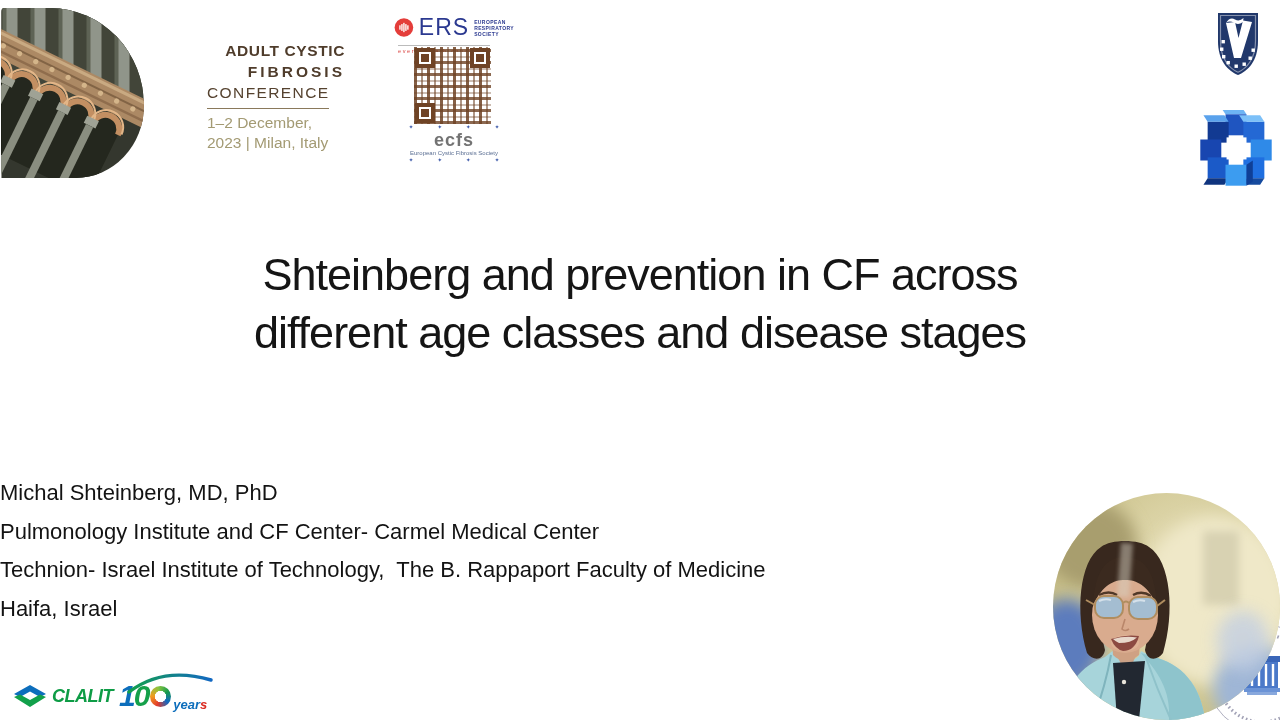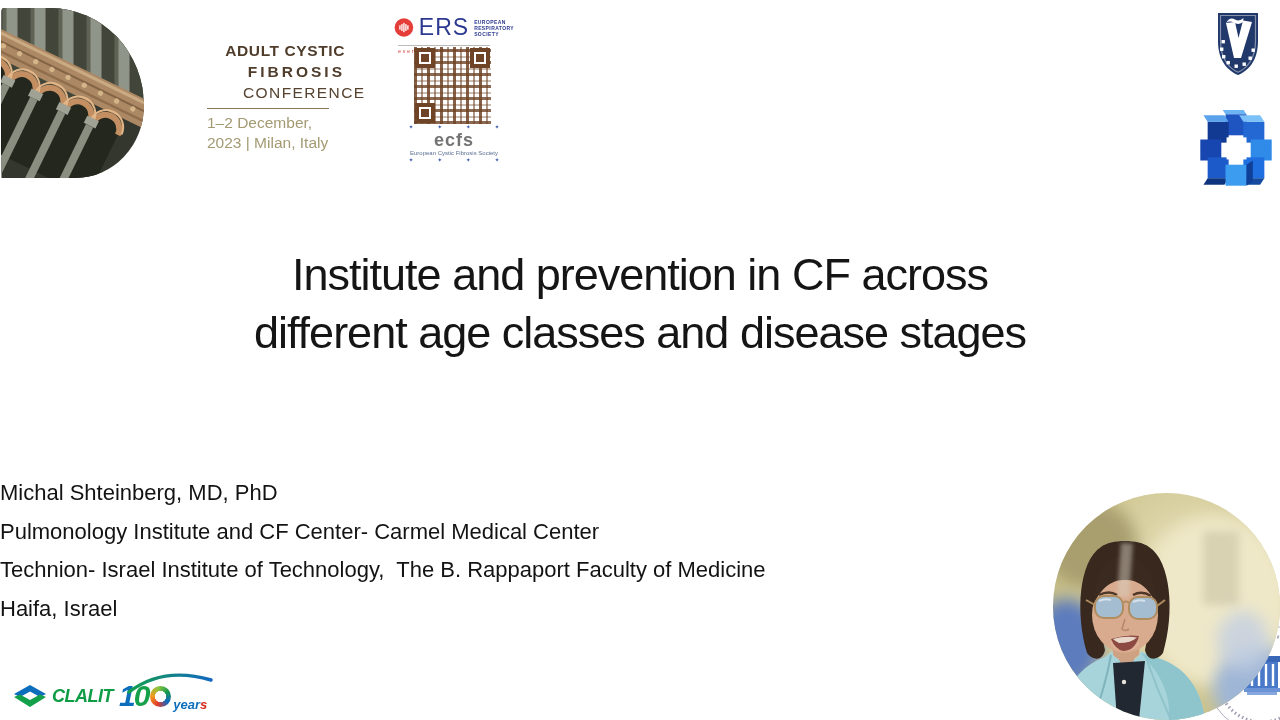--- a/index.html
+++ b/index.html
@@ -8,21 +8,21 @@
 
   
   .campus-photo{position:absolute;left:1px;top:8px;width:143px;height:170px;overflow:hidden;
     border-radius:4px 96px 70px 0 / 4px 100px 74px 0;}
   .campus-photo svg{display:block;}
 
   
   .conf-block{position:absolute;left:207px;top:40px;width:138px;}
   .conf-l1,.conf-l2{font-size:15.5px;font-weight:bold;color:#4f3c2b;letter-spacing:.6px;line-height:21px;text-align:right;}
   .conf-l2{letter-spacing:3px;}
-  .conf-l3{font-size:15.5px;font-weight:normal;color:#55422f;letter-spacing:1.4px;line-height:21px;margin-left:36px;}
+  .conf-l3{font-size:15.5px;font-weight:normal;color:#55422f;letter-spacing:1.4px;line-height:21px;}
   .conf-div{border:none;border-top:1.5px solid #8a795b;width:122px;margin:5px 0 4px 0;}
   .conf-d1,.conf-d2{font-size:15.5px;color:#a39a73;line-height:20px;}
 
   
   .ers-block{position:absolute;left:394px;top:12px;width:120px;}
   .ers-row{display:flex;align-items:center;gap:5px;}
   .ers-abbr{font-size:23px;color:#2b3990;letter-spacing:1px;}
   .ers-soc{display:flex;flex-direction:column;justify-content:center;}
   .ers-soc span{font-size:5px;font-weight:bold;color:#2b3990;letter-spacing:.4px;line-height:6px;}
   .ers-tag{margin:2px 0 0 4px;font-size:5.5px;color:#d9403e;letter-spacing:1.6px;border-top:.5px solid #bbb;padding-top:2px;width:92px;}
@@ -228,21 +228,21 @@
         <rect x="47" y="45" width="20" height="20" fill="#1f6fe0"></rect>
         <polygon points="47,65 67,65 63,71 43,71" fill="#154a9e"></polygon>
         <rect x="30" y="52" width="20" height="20" fill="#3c9cf0"></rect>
         <polygon points="50,52 50,72 56,68 56,48" fill="#0f3f96"></polygon>
         <rect x="31" y="26" width="19" height="21" fill="#ffffff"></rect>
       </g>
     </svg>
   </div>
 
   <div class="title">
-    <div>Institute and prevention in CF across</div>
+    <div>Shteinberg and prevention in CF across</div>
     <div>different age classes and disease stages</div>
   </div>
 
   <div class="authors">
     <div class="author-line">Michal Shteinberg, MD, PhD</div>
     <div class="author-line">Pulmonology Institute and CF Center- Carmel Medical Center</div>
     <div class="author-line">Technion- Israel Institute of Technology,  The B. Rappaport Faculty of Medicine</div>
     <div class="author-line">Haifa, Israel</div>
   </div>
 

